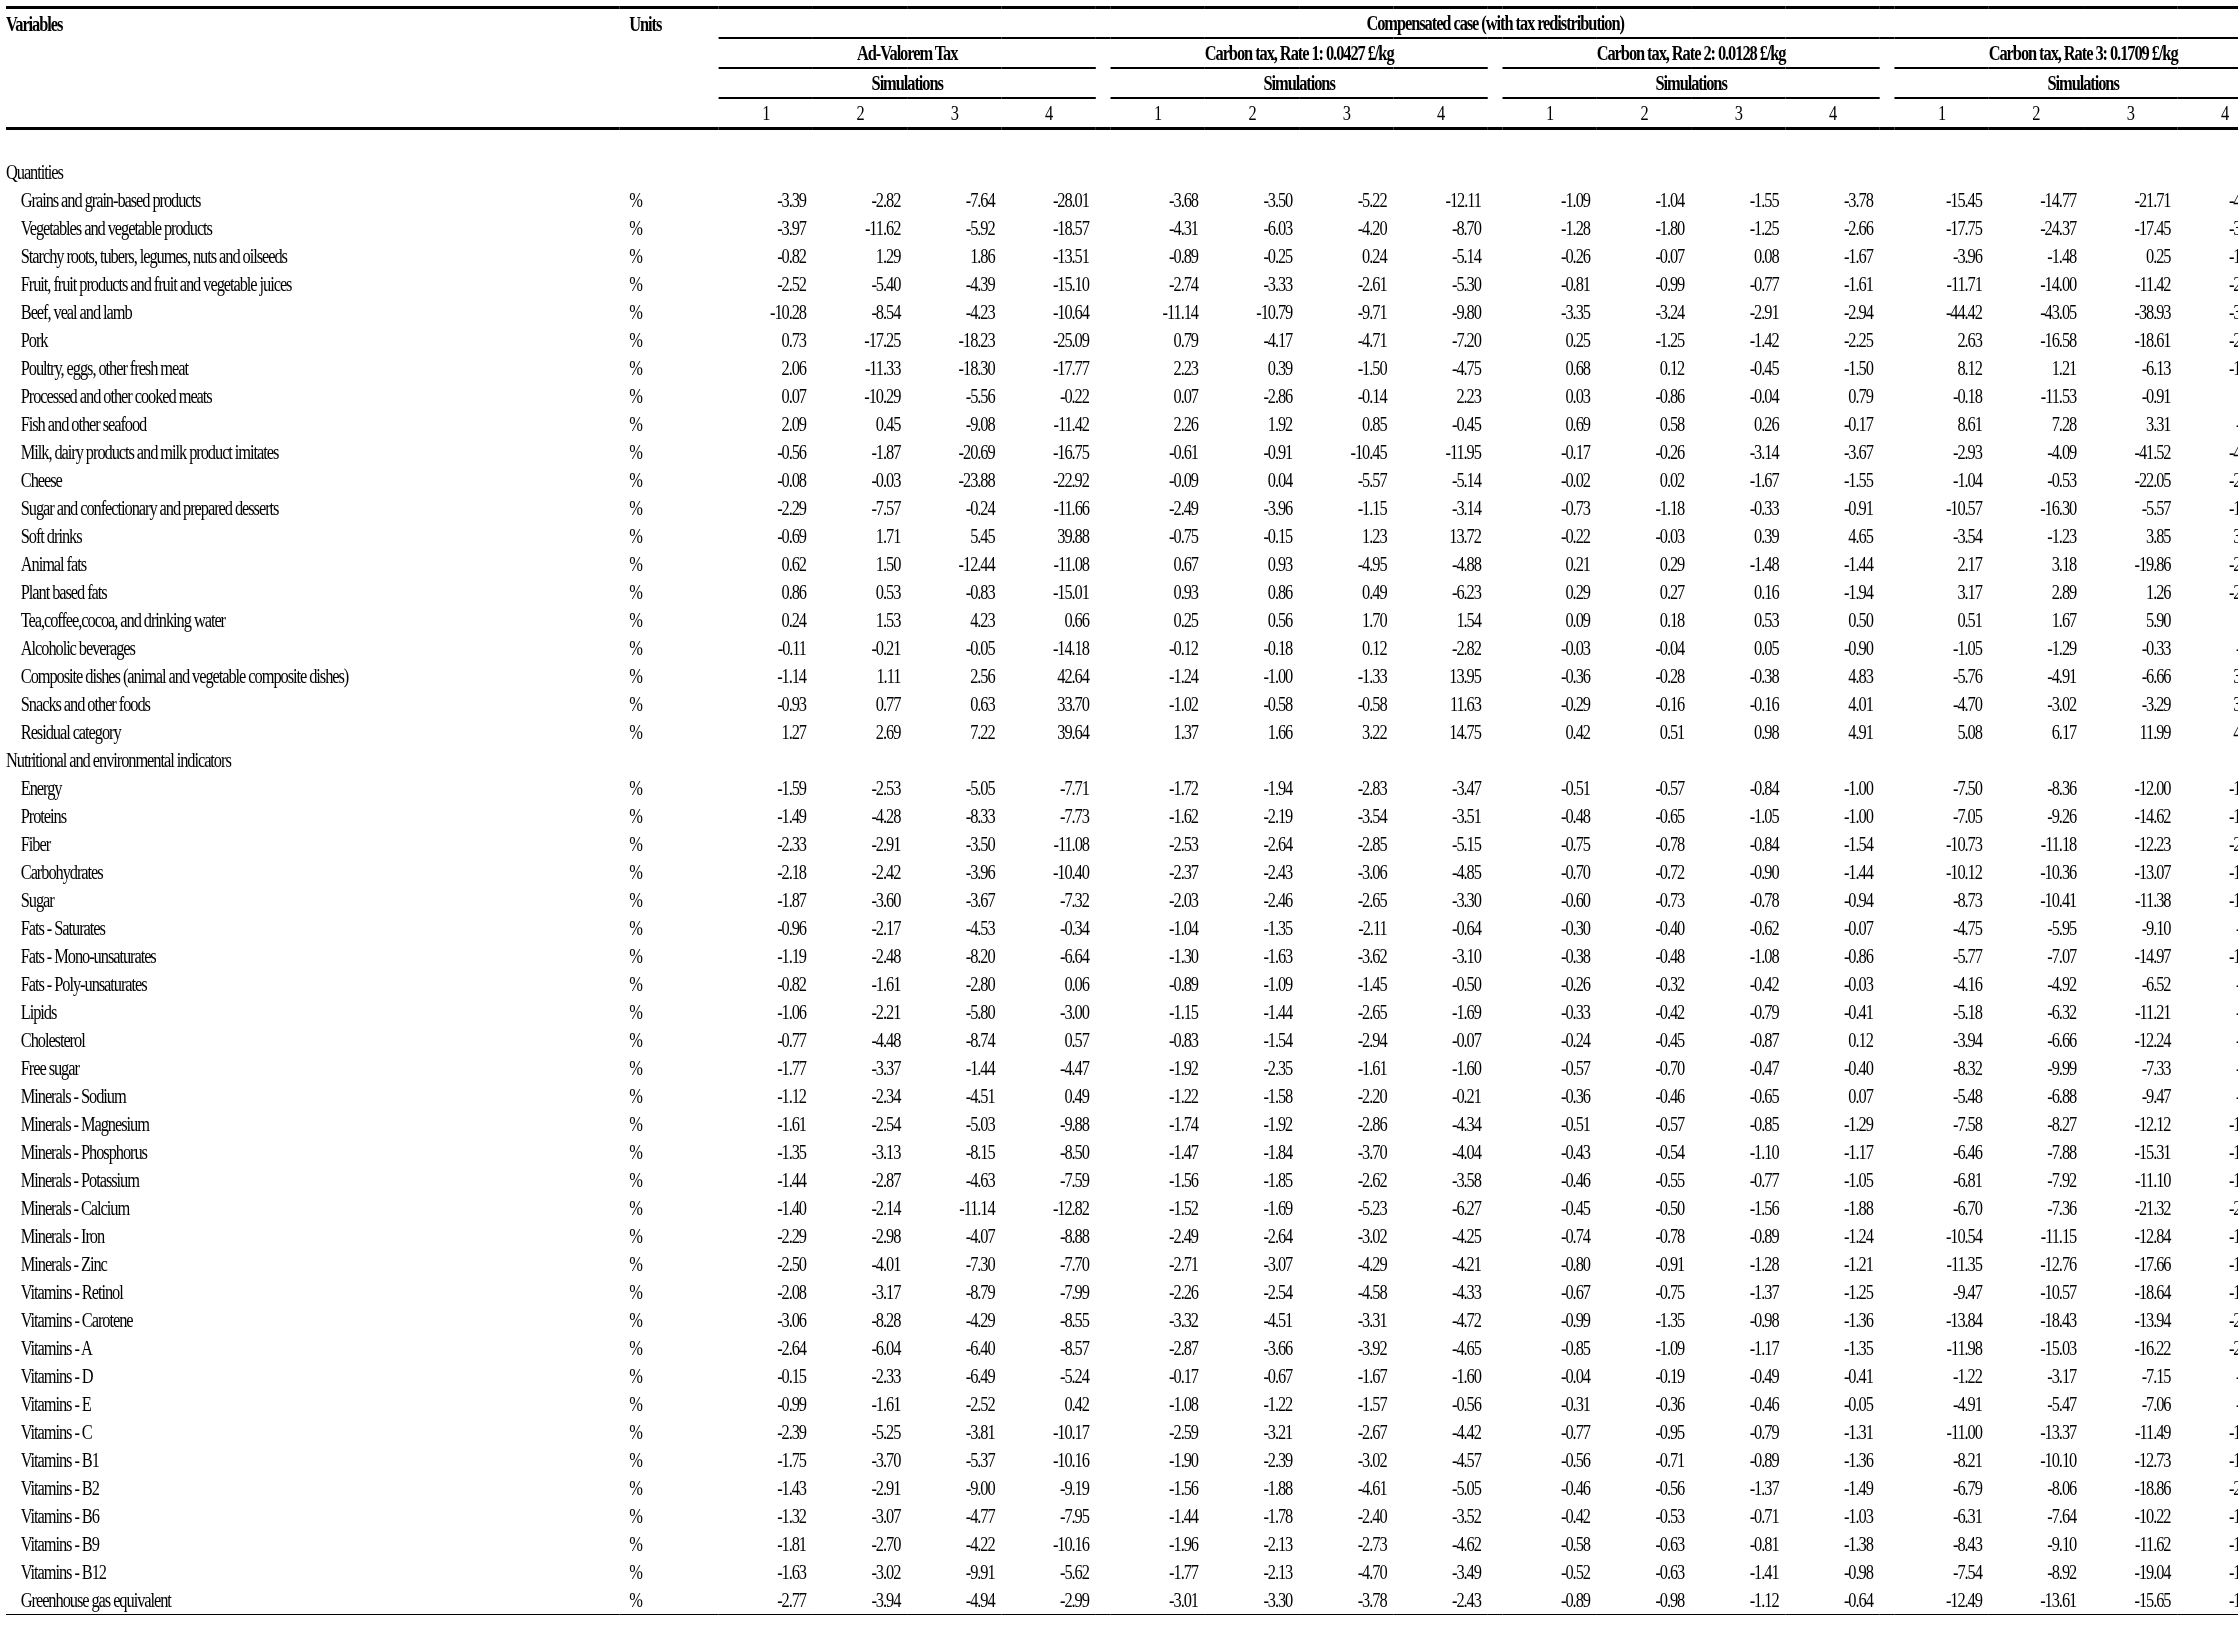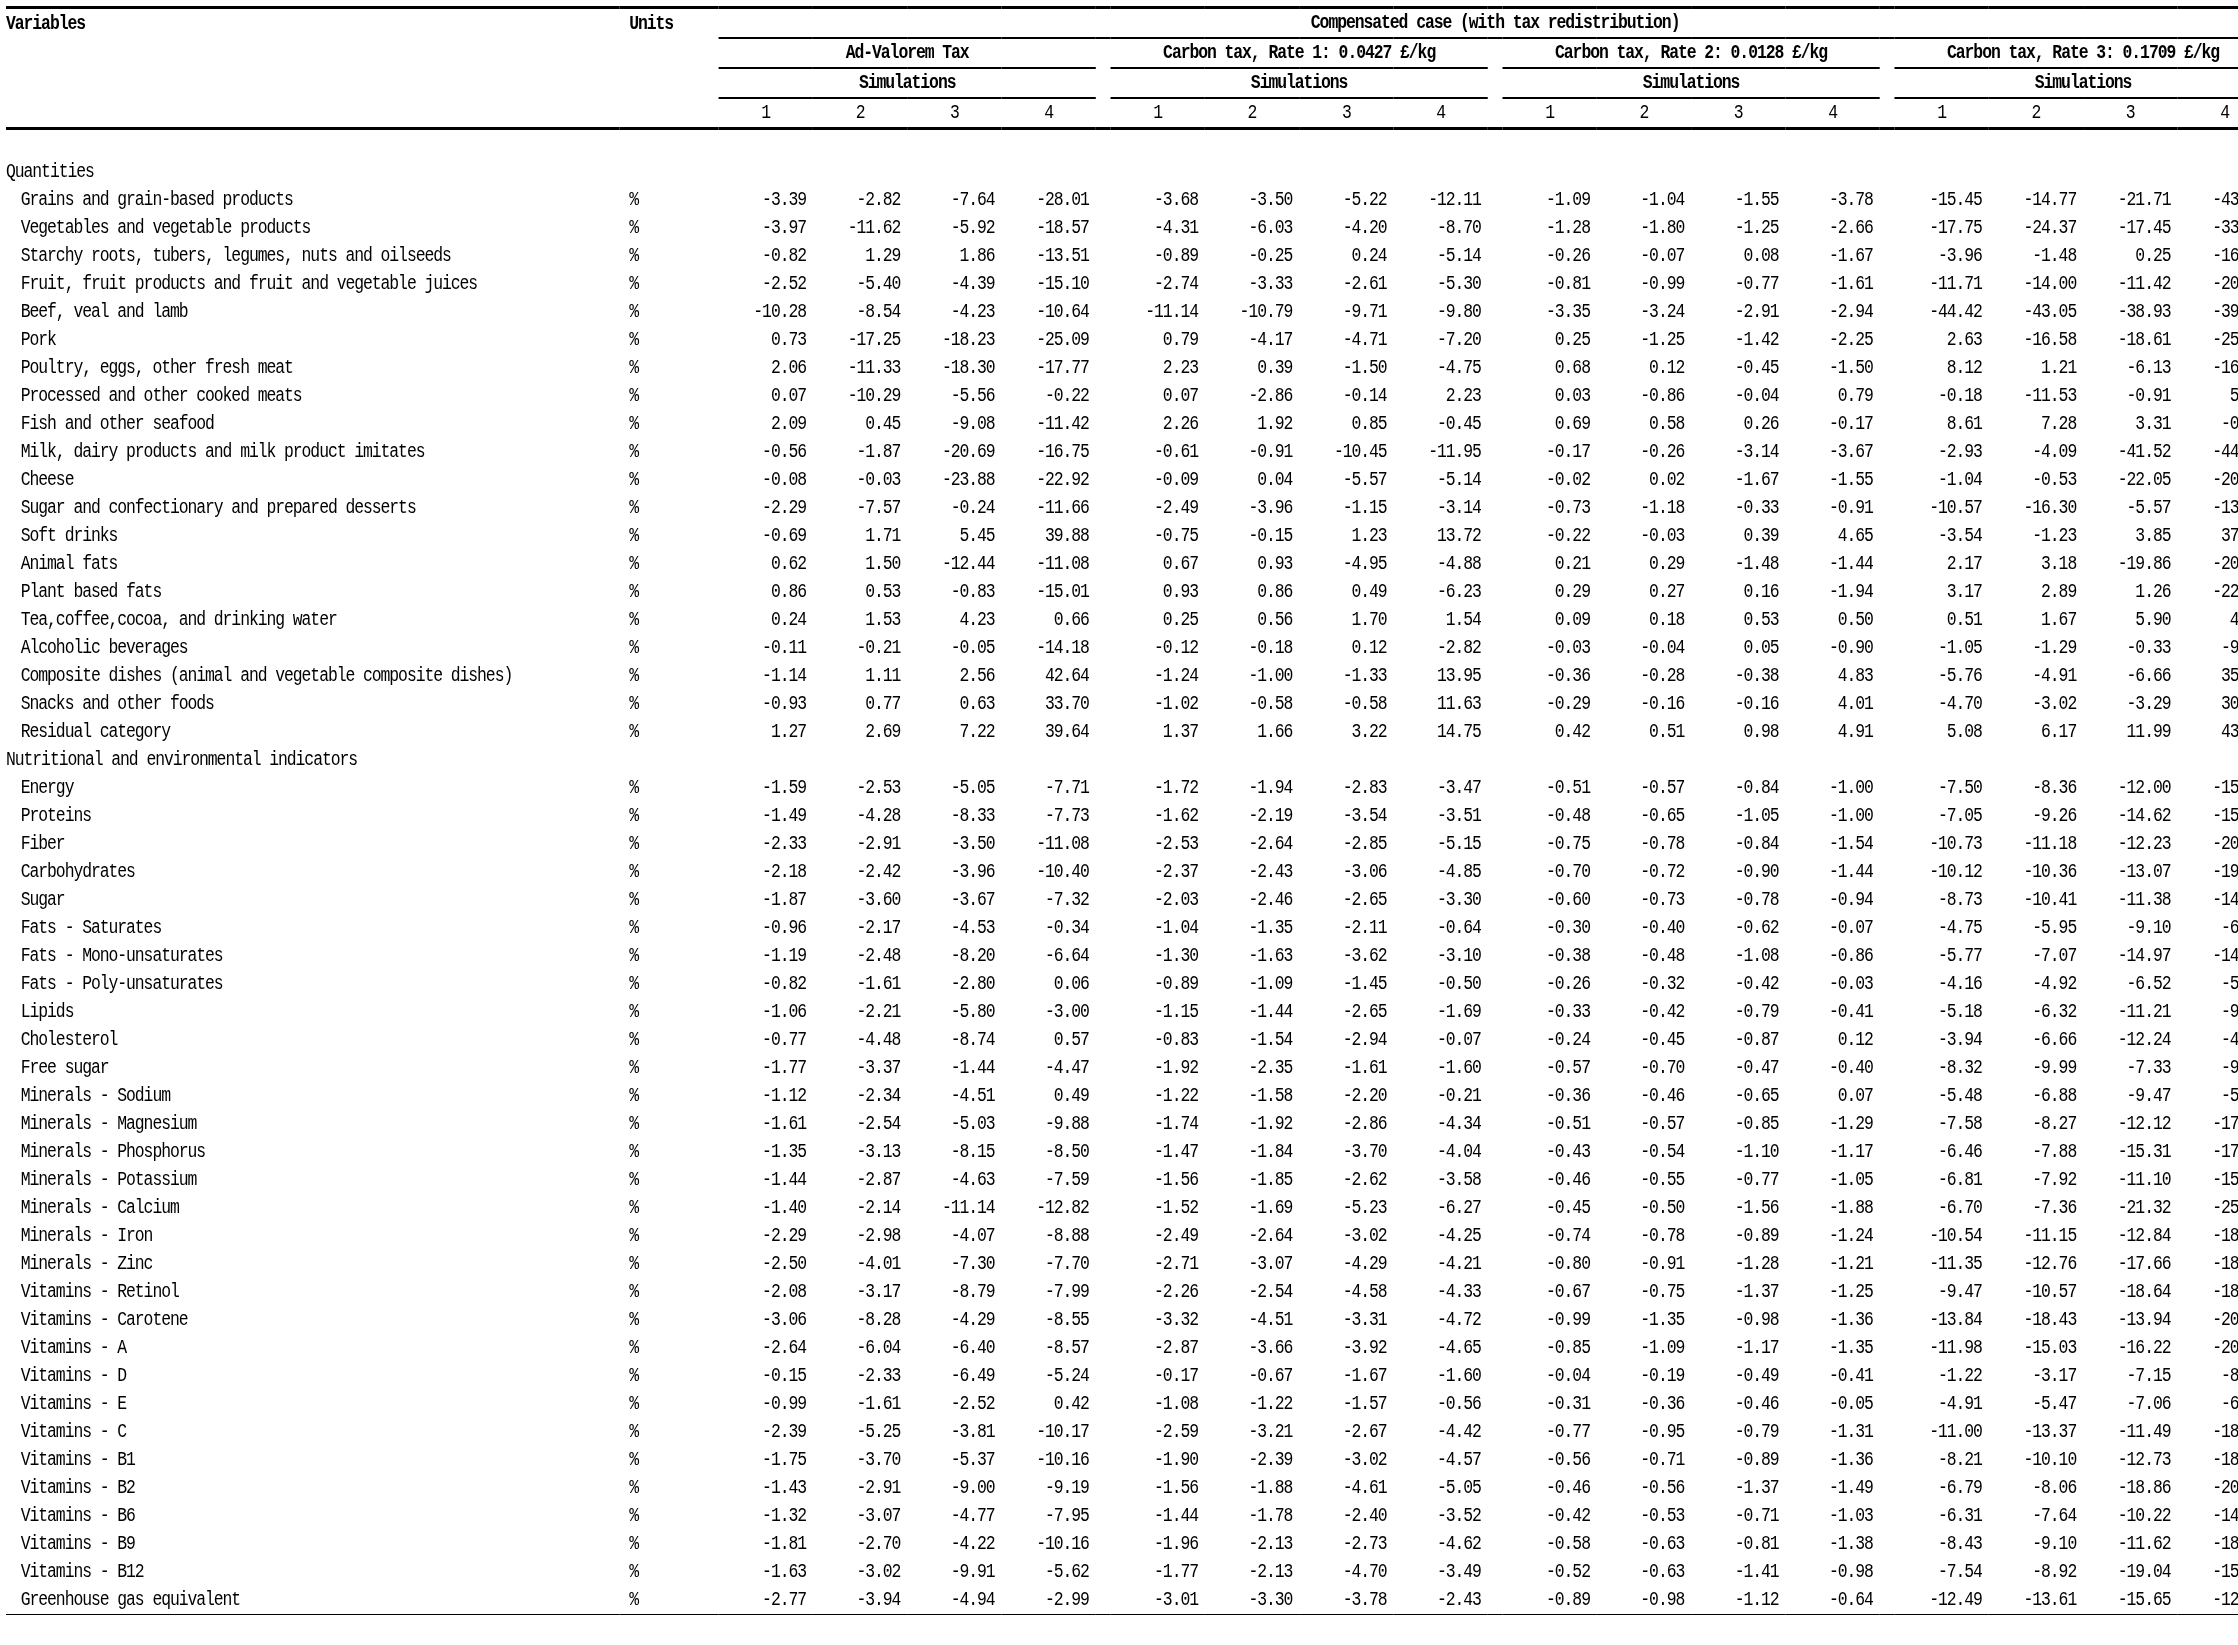--- a/index.html
+++ b/index.html
@@ -1,21 +1,21 @@
 <!DOCTYPE html>
 <html style="font-size:9.7px"><head>
 <meta charset="utf-8">
 <style>
   html, body { margin: 0; padding: 0; background: #ffffff; }
   body {
     width: 2239px; height: 1645px; overflow: hidden;
     font-family: "Liberation Serif", "DejaVu Serif", serif;
     color: #000;
   }
-  .page { position: relative; width: 2239px; height: 1645px; font-family: Liberation Mono, monospace; }
+  .page { position: relative; width: 2239px; height: 1645px; }
   table.t {
     position: absolute; left: 6px; top: 6px;
     width: 2229px;
     border-collapse: collapse;
     table-layout: fixed;
     font-size: 20px;
     letter-spacing: -1.3px;
     transform: scaleX(0.82);
     transform-origin: left top;
     width: 2718px;

